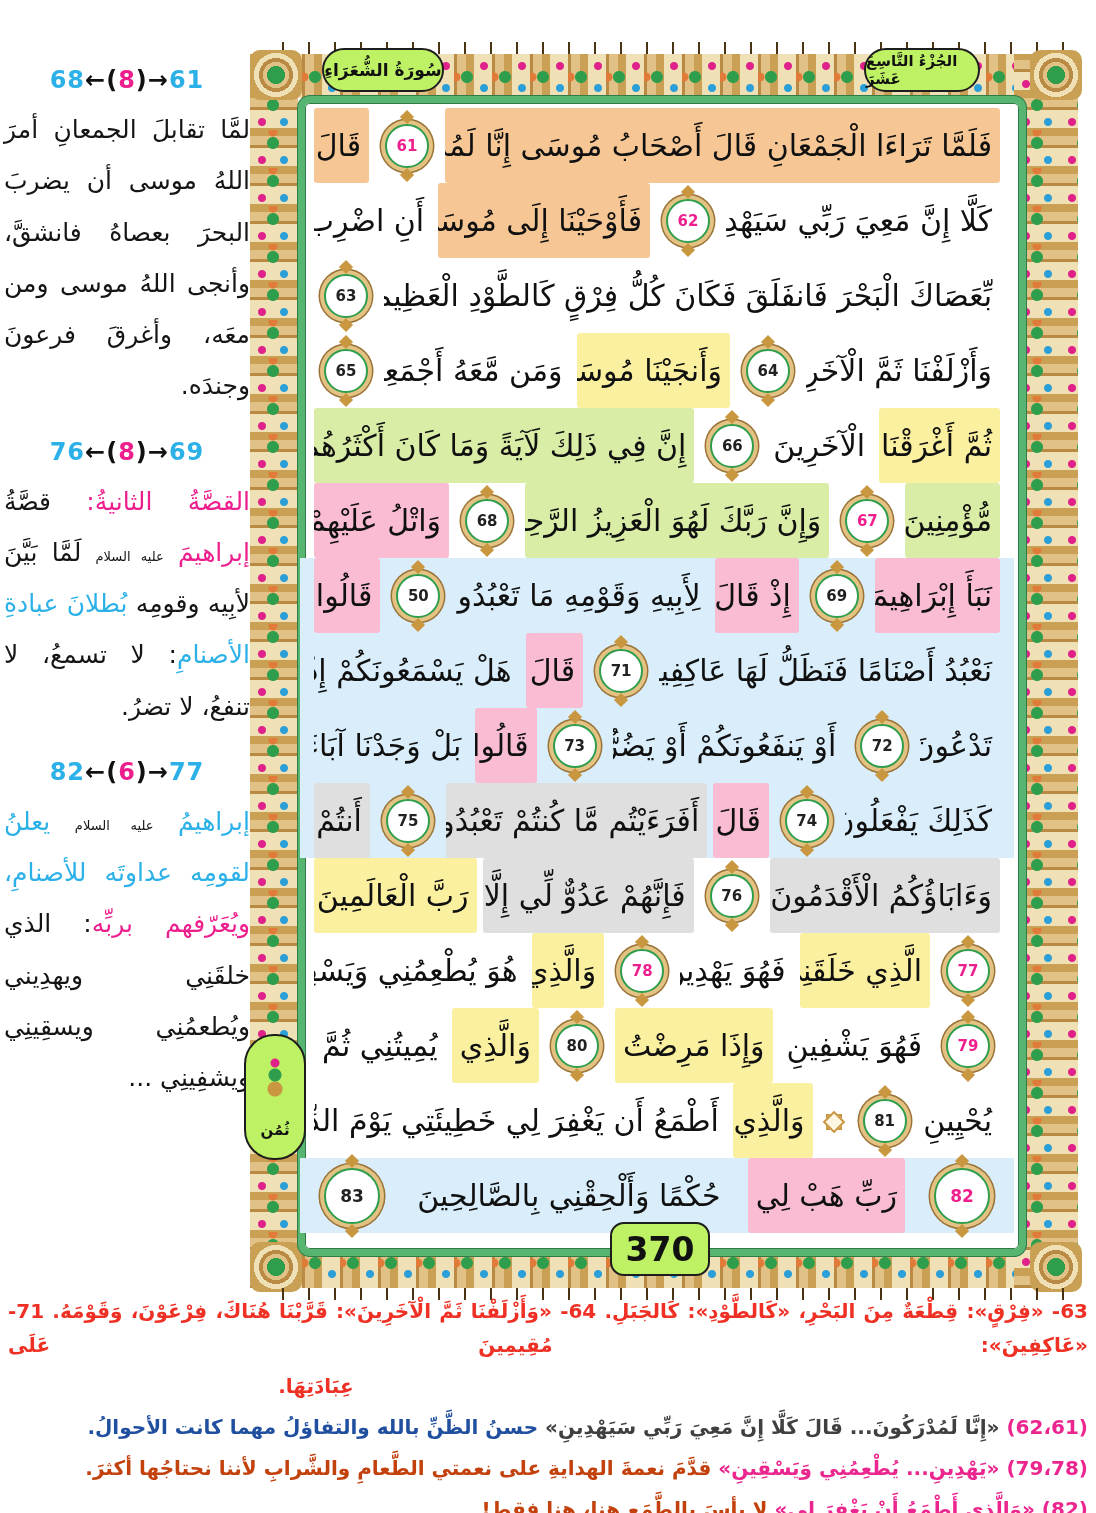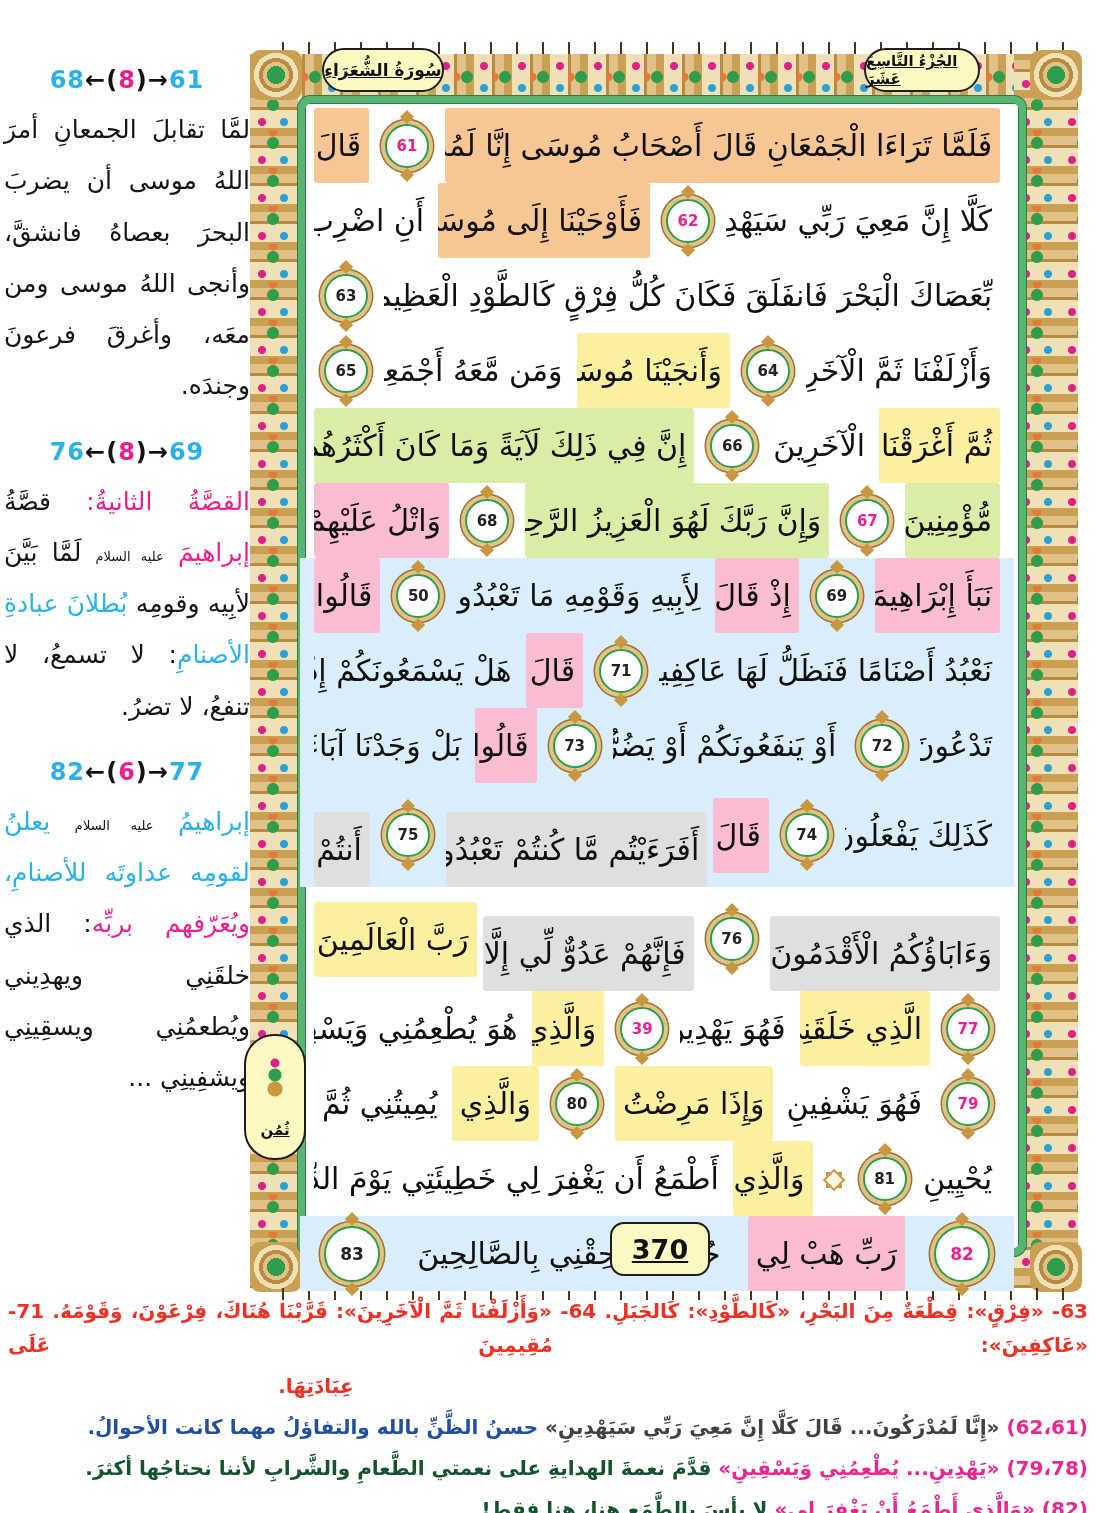--- a/index.html
+++ b/index.html
@@ -51,45 +51,45 @@
   .pins.p-top{top:4px;}
   .pins.p-bottom{bottom:-4px;}
   .corner{position:absolute;width:52px;height:50px;border-radius:10px;
     background:radial-gradient(circle at 50% 50%, #2f9e4c 0 9px, #e2c186 9px 13px, #b98a43 13px 17px, #efe0b6 17px 22px, #caa055 22px);}
   .corner.tl{left:0;top:12px;} .corner.tr{right:10px;top:12px;}
   .corner.bl{left:0;bottom:4px;} .corner.br{right:10px;bottom:4px;}
   .inner{position:absolute;left:48px;top:58px;width:714px;height:1146px;
     background:#fff;border:7px solid #58b471;border-radius:12px;
     box-shadow:0 0 0 1px #2e7d49, inset 0 0 0 1px #2e7d49, inset 0 0 0 4px #ffffff;}
   
-  .pill{position:absolute;background:#fef9c3;border:2px solid #1d1d1d;border-radius:26px;
-    display:flex;align-items:center;justify-content:center;z-index:6;font-weight:bold;color:#111;text-decoration:underline;}
+  .pill{position:absolute;background:#bef264;border:2px solid #1d1d1d;border-radius:26px;
+    display:flex;align-items:center;justify-content:center;z-index:6;font-weight:bold;color:#111;}
   .pill.surah{left:72px;top:10px;width:118px;height:40px;font-size:17px;}
   .pill.juz{left:614px;top:10px;width:112px;height:40px;font-size:15px;}
   .pill.catchword{left:34px;top:1186px;width:174px;height:46px;font-size:19px;}
-  .pill.pagenum{left:360px;top:1184px;width:96px;height:50px;font-size:27px;border-radius:14px;direction:ltr;}
+  .pill.pagenum{left:360px;top:1184px;width:96px;height:50px;font-size:33px;border-radius:14px;direction:ltr;}
   .pill.thumun{left:-6px;top:996px;width:58px;height:122px;border-radius:30px;
     flex-direction:column;gap:24px;font-size:15px;}
   .thumun-ornament{width:22px;height:42px;
     background:
       radial-gradient(circle at 11px 8px,#e0218a 0 4px,rgba(0,0,0,0) 5px),
       radial-gradient(circle at 11px 20px,#2f9e4c 0 6px,rgba(0,0,0,0) 7px),
       radial-gradient(circle at 11px 34px,#c9973f 0 7px,rgba(0,0,0,0) 8px);}
   
   .q-area{position:absolute;left:62px;top:70px;width:690px;height:1122px;
     display:flex;flex-direction:column;direction:rtl;z-index:3;}
   .q-line{flex:1;display:flex;align-items:center;justify-content:space-between;
     gap:6px;padding:0 2px;min-width:0;}
   .q-line.bg{background:#d9eefa;margin:0 -12px;padding:0 14px;}
   .q-seg{font-size:30px;white-space:nowrap;color:#101010;padding:20px 8px;border-radius:3px;overflow:hidden;}
   .hl-orange{background:#f6c795;}
   .hl-yellow{background:#faf0a0;}
   .hl-green{background:#d9eda6;}
   .hl-pink{background:#f9bcd3;}
-  .hl-grey{background:#dfdfdf;margin-top:29px;}
+  .hl-grey{background:#dfdfdf;}
   .q-verse{position:relative;width:40px;height:40px;border-radius:50%;background:#fff;
     border:2.5px solid #2f9e4c;box-shadow:0 0 0 4px #e3c283,0 0 0 5.5px #9a7336;
     display:flex;align-items:center;justify-content:center;margin:0 10px;flex:none;}
   .q-verse .num{font-size:15px;font-weight:bold;color:#222;direction:ltr;}
   .q-verse.pink .num{color:#ef1f8e;}
   .q-verse::before,.q-verse::after{content:"";position:absolute;left:50%;width:10px;height:10px;
     background:#c9973f;transform:translateX(-50%) rotate(45deg);}
   .q-verse::before{top:-14px;}
   .q-verse::after{bottom:-14px;}
   .q-verse.big{width:52px;height:52px;}
@@ -100,21 +100,21 @@
   .q-star::after{transform:rotate(45deg);}
   
   .footnotes{position:absolute;left:8px;right:8px;top:1294px;direction:rtl;font-weight:bold;}
   .fn-line{font-size:20px;line-height:1.7;margin-bottom:7px;text-align:right;}
   .fn-line.justify{text-align:justify;text-align-last:justify;}
   .fn-line.offset{margin-right:68%;text-align:right;}
   .fn-red{color:#ee3124;}
   .fn-pink{color:#ec268f;}
   .fn-blue{color:#404040;}
   .fn-navy{color:#1f4f9e;}
-  .fn-magenta{color:#14532d;}
+  .fn-magenta{color:#c2410c;}
 </style>
 </head>
 <body>
 
 <div class="sidebar">
   <div>
       <div class="sb-nav" dir="ltr">
         <span class="c-blue">68</span>
         <span class="c-dark">←(</span>
         <span class="c-pink">8</span>
@@ -273,21 +273,21 @@
         <span class="q-seg hl-grey">فَإِنَّهُمْ عَدُوٌّ لِّي إِلَّا</span>
         <span class="q-seg hl-yellow">رَبَّ الْعَالَمِينَ</span>
       </div>
       <div class="q-line">
         <span class="q-verse pink">
           <span class="num">77</span>
         </span>
         <span class="q-seg hl-yellow">الَّذِي خَلَقَنِي</span>
         <span class="q-seg">فَهُوَ يَهْدِينِ</span>
         <span class="q-verse pink">
-          <span class="num">39</span>
+          <span class="num">78</span>
         </span>
         <span class="q-seg hl-yellow">وَالَّذِي</span>
         <span class="q-seg">هُوَ يُطْعِمُنِي وَيَسْقِينِ</span>
       </div>
       <div class="q-line">
         <span class="q-verse pink">
           <span class="num">79</span>
         </span>
         <span class="q-seg">فَهُوَ يَشْفِينِ</span>
         <span class="q-seg hl-yellow">وَإِذَا مَرِضْتُ</span>

